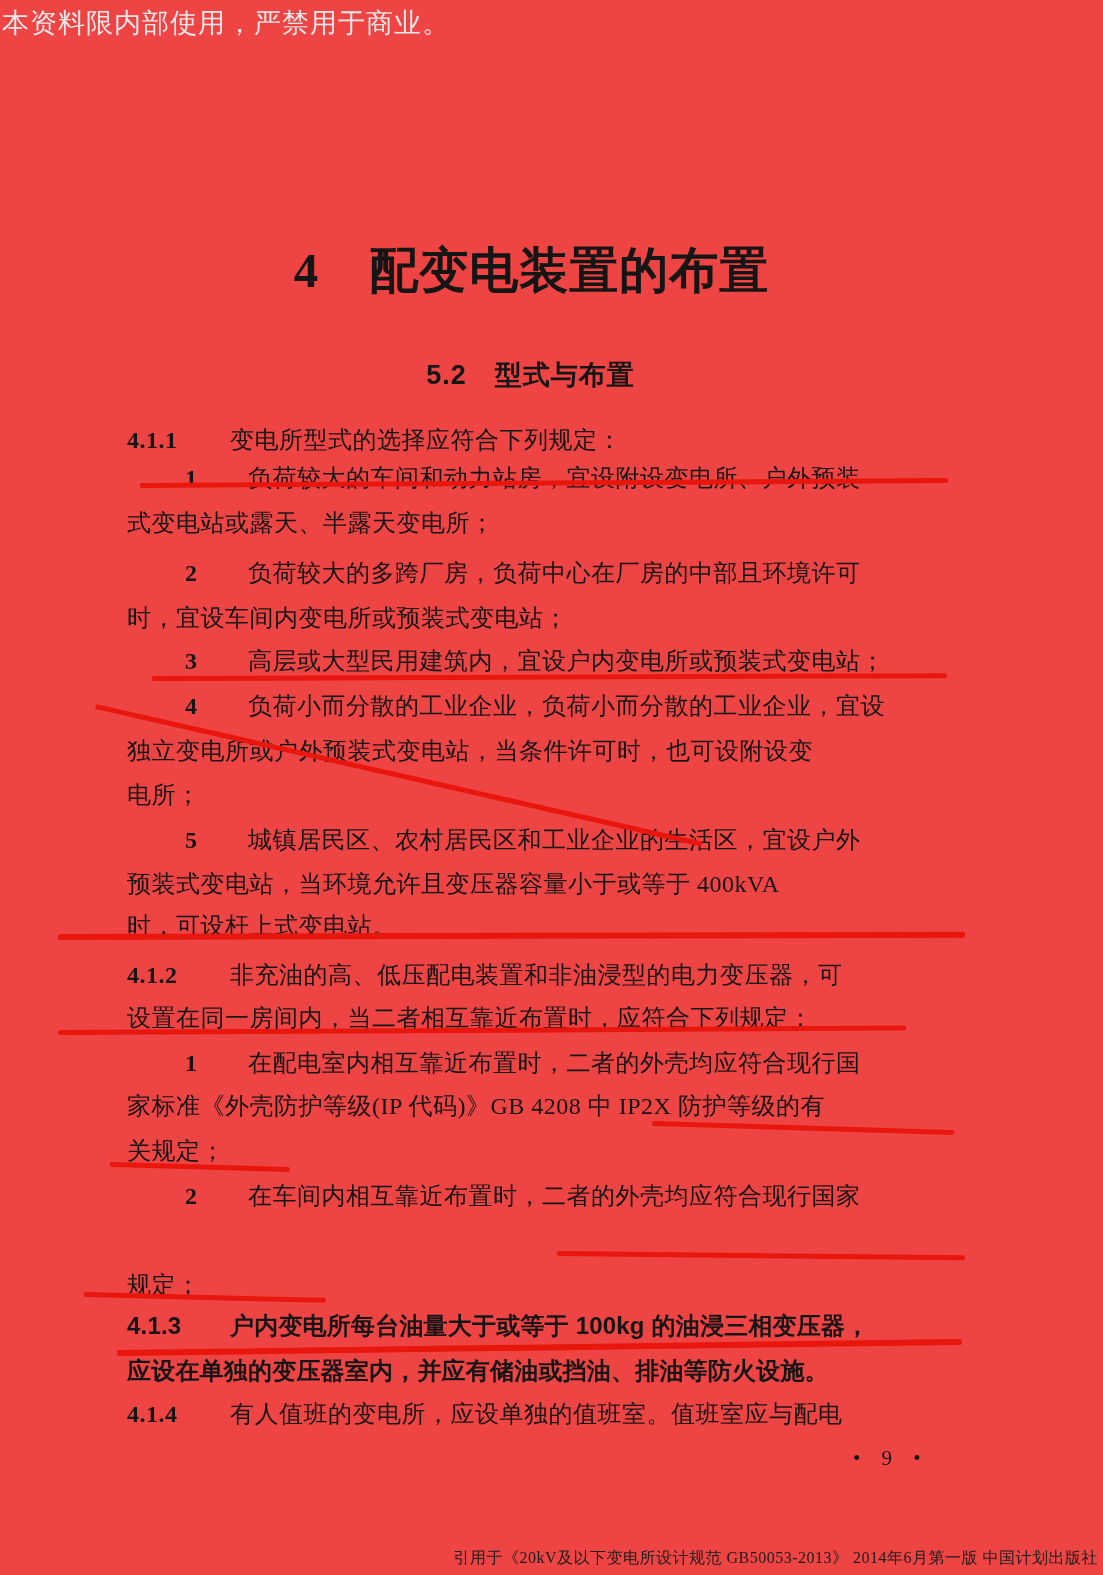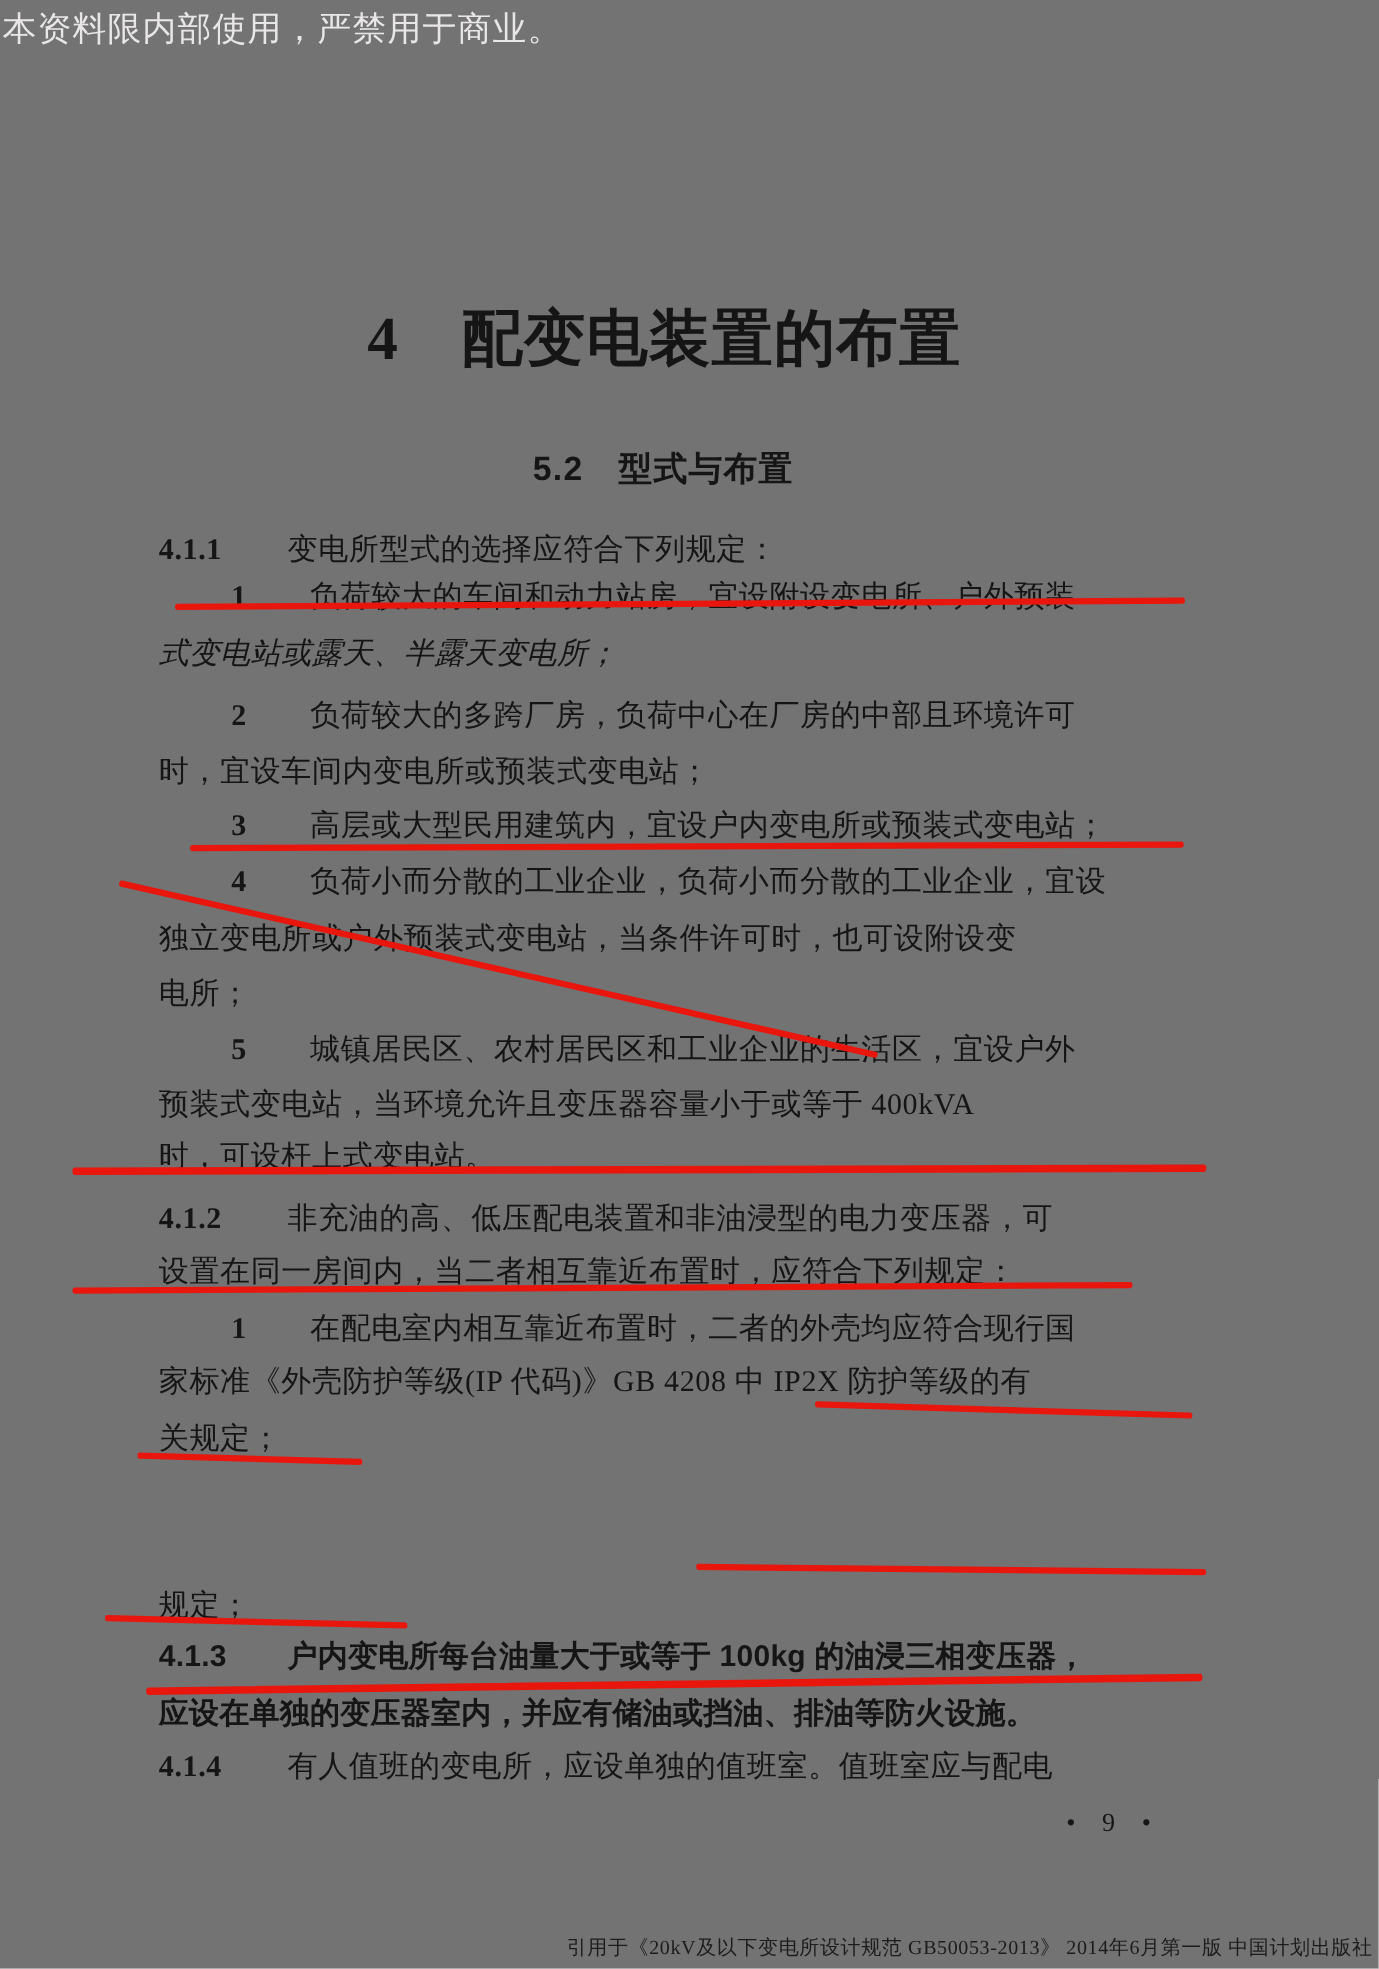--- a/index.html
+++ b/index.html
@@ -1,17 +1,17 @@
 <!DOCTYPE html>
 <html><head>
 <meta charset="utf-8">
 <style>
   html,body{margin:0;padding:0;background:#ffffff;}
   .page{
-    position:relative;width:1103px;height:1575px;background:#737373;
+    position:relative;width:1103px;height:1575px;background:#ef4444;
     font-family:"Liberation Serif","DejaVu Serif",serif;color:#151515;
     overflow:hidden;
   }
   .tline{position:absolute;white-space:nowrap;font-size:24px;line-height:1.1;letter-spacing:0.5px;}
   .lab{font-weight:bold;display:inline-block;width:103px;}
   .num{font-weight:bold;display:inline-block;width:63px;}
   .hei{font-family:"Liberation Sans","DejaVu Sans",sans-serif;font-weight:bold;letter-spacing:0.2px;}
   .watermark{position:absolute;left:2px;top:5px;font-size:27px;color:#e9e6e8;letter-spacing:1px;white-space:nowrap;}
   .doc-title{position:absolute;left:0;top:238px;width:1103px;padding-right:40px;box-sizing:border-box;
     text-align:center;font-size:49px;font-weight:bold;letter-spacing:1px;}
@@ -33,21 +33,21 @@
 
   <div class="section-heading">5.2　型式与布置</div>
 
   <div class="tline" style="left:127px;top:427px;">
     <span class="lab">4.1.1</span><span>变电所型式的选择应符合下列规定：</span>
   </div>
 
   <div class="tline" style="left:185px;top:465px;">
     <span class="num">1</span><span>负荷较大的车间和动力站房，宜设附设变电所、户外预装</span>
   </div>
-  <div class="tline" style="left:127px;top:510px;font-style:italic;">式变电站或露天、半露天变电所；</div>
+  <div class="tline" style="left:127px;top:510px;">式变电站或露天、半露天变电所；</div>
 
   <div class="tline" style="left:185px;top:560px;">
     <span class="num">2</span><span>负荷较大的多跨厂房，负荷中心在厂房的中部且环境许可</span>
   </div>
   <div class="tline" style="left:127px;top:605px;">时，宜设车间内变电所或预装式变电站；</div>
 
   <div class="tline" style="left:185px;top:648px;">
     <span class="num">3</span><span>高层或大型民用建筑内，宜设户内变电所或预装式变电站；</span>
   </div>
 
@@ -67,20 +67,23 @@
     <span class="lab">4.1.2</span><span>非充油的高、低压配电装置和非油浸型的电力变压器，可</span>
   </div>
   <div class="tline" style="left:127px;top:1005px;">设置在同一房间内，当二者相互靠近布置时，应符合下列规定：</div>
 
   <div class="tline" style="left:185px;top:1050px;">
     <span class="num">1</span><span>在配电室内相互靠近布置时，二者的外壳均应符合现行国</span>
   </div>
   <div class="tline" style="left:127px;top:1093px;">家标准《外壳防护等级(IP 代码)》GB 4208 中 IP2X 防护等级的有</div>
   <div class="tline" style="left:127px;top:1138px;">关规定；</div>
 
+  <div class="tline" style="left:185px;top:1183px;">
+    <span class="num">2</span><span>在车间内相互靠近布置时，二者的外壳均应符合现行国家</span>
+  </div>
   <div class="tline" style="left:127px;top:1272px;">规定；</div>
 
   <div class="tline hei" style="left:127px;top:1313px;">
     <span class="lab">4.1.3</span><span>户内变电所每台油量大于或等于 100kg 的油浸三相变压器，</span>
   </div>
   <div class="tline hei" style="left:127px;top:1358px;">应设在单独的变压器室内，并应有储油或挡油、排油等防火设施。</div>
 
   <div class="tline" style="left:127px;top:1401px;">
     <span class="lab">4.1.4</span><span>有人值班的变电所，应设单独的值班室。值班室应与配电</span>
   </div>

